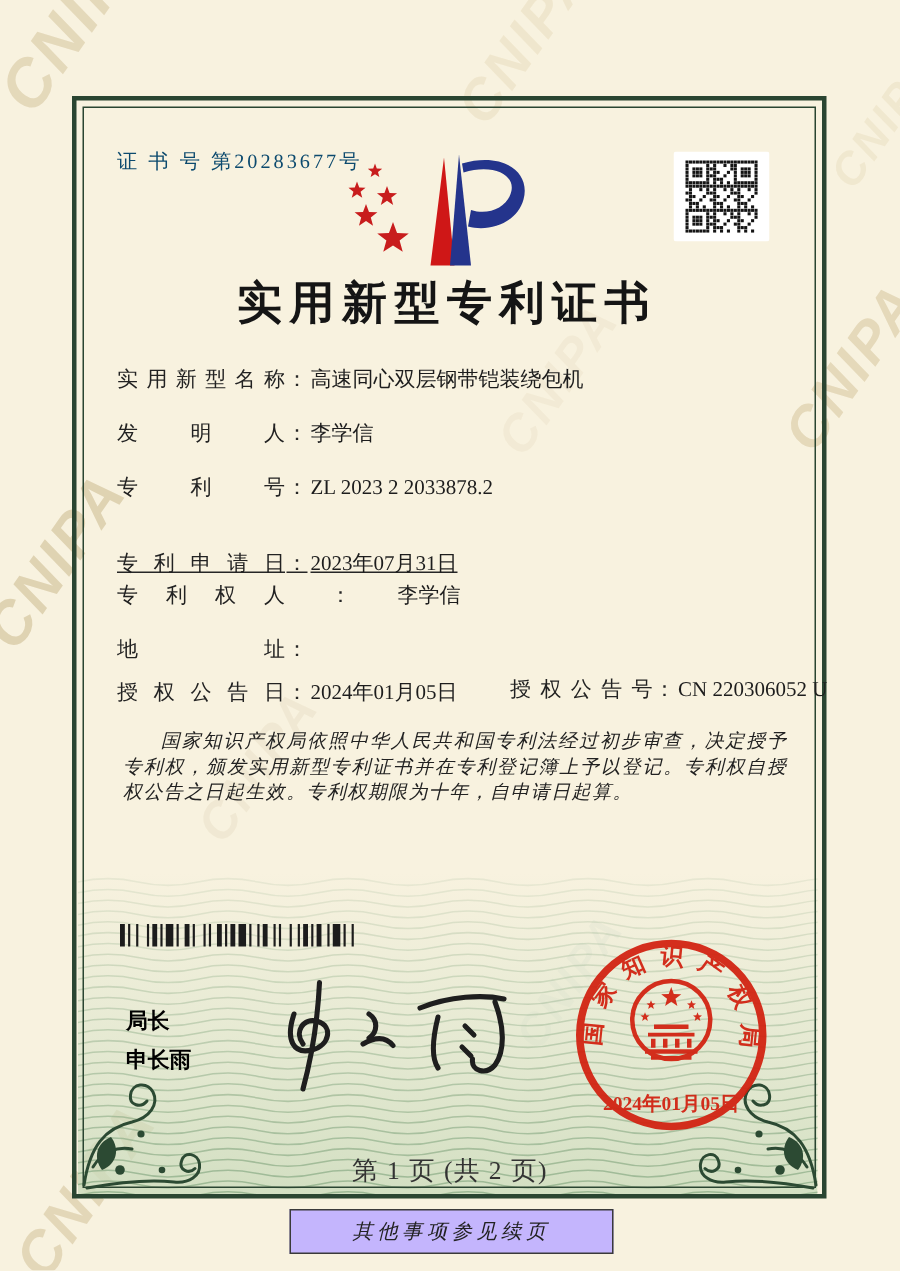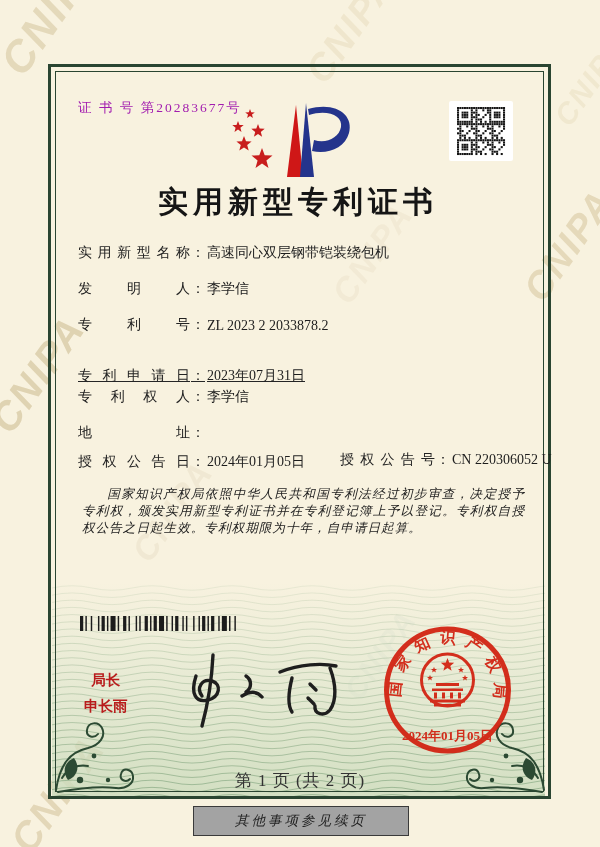--- a/index.html
+++ b/index.html
@@ -8,50 +8,50 @@
   
   .wm{position:absolute;font-family:"Liberation Sans","DejaVu Sans",sans-serif;
       font-weight:700;font-style:italic;transform:rotate(-55deg);white-space:nowrap;
       pointer-events:none;z-index:0;letter-spacing:2px;}
   
   .frame-outer{position:absolute;left:48px;top:64px;width:497px;height:729px;
                border:3.5px solid #2a4531;z-index:3;pointer-events:none;}
   .frame-inner{position:absolute;left:4px;top:4px;right:4px;bottom:4px;border:1.3px solid #2a4531;}
   .waves{position:absolute;left:52px;top:582px;z-index:1;}
   
-  .cert-no{position:absolute;left:78px;top:99px;font-size:13.5px;letter-spacing:2px;z-index:4;color:#a21caf;}
+  .cert-no{position:absolute;left:78px;top:99px;font-size:13.5px;letter-spacing:2px;z-index:4;color:#0c4a6e;}
   .logo{position:absolute;left:230px;top:97px;width:135px;height:85px;z-index:4;}
   .qr{position:absolute;left:449px;top:101px;z-index:4;}
   .title{position:absolute;left:0;top:182px;width:596px;margin:0;text-align:center;
          font-size:30px;font-weight:700;letter-spacing:5px;z-index:4;color:#151515;}
   
   .fields{position:absolute;left:78px;top:242px;width:470px;z-index:4;font-size:14px;}
   .frow{position:absolute;left:0;display:flex;align-items:flex-end;height:20px;width:470px;}
   .lbl{display:inline-block;width:112px;text-align:justify;text-align-last:justify;color:#222;}
   .lbl2{display:inline-block;width:95px;text-align:justify;text-align-last:justify;color:#222;margin-left:40px;}
   .colon{display:inline-block;margin:0 2px 0 1px;}
   .val{font-weight:500;color:#1d1d1d;white-space:nowrap;}
   .pair2{position:absolute;left:222px;top:0;display:flex;align-items:baseline;}
   
   .paras{position:absolute;left:78px;top:486px;width:447px;z-index:4;}
   .paras p{margin:0 0 7px 4px;font-size:12.6px;line-height:16.8px;text-indent:2em;
            text-align:justify;letter-spacing:1px;font-style:italic;color:#222;}
   .barcode{position:absolute;left:80px;top:616px;z-index:4;}
   .signer{position:absolute;left:84px;top:668px;z-index:4;
-          font-family:Liberation Mono, monospace;font-size:14.5px;
-          font-weight:600;line-height:26px;color:#b91c1c;text-align:center;}
+          font-family:Liberation Sans, sans-serif;font-size:14.5px;
+          font-weight:600;line-height:26px;color:#000000;}
   .signature{position:absolute;left:175px;top:640px;z-index:4;}
   .seal{position:absolute;left:377px;top:620px;z-index:5;opacity:.93;}
   .page-note{position:absolute;left:48px;top:769px;width:504px;text-align:center;
              font-size:17px;letter-spacing:1px;z-index:4;color:#333;}
   .corner{position:absolute;top:700px;z-index:4;}
   .corner-left{left:50px;}
   .corner-right{left:455px;transform:scaleX(-1);}
   .slip{position:absolute;left:193px;top:806px;width:214px;height:28px;line-height:28px;
-        text-align:center;background:#a3a3a3;border:1.2px solid #3a3a3a;z-index:4;
+        text-align:center;background:#c4b5fd;border:1.2px solid #3a3a3a;z-index:4;
         font-style:italic;font-size:13.5px;letter-spacing:3px;color:#222;}
 </style>
 </head>
 <body>
 
 <div class="stage">
 
   <div id="wm-layer">
       <span class="wm" style="left: -20px; top: -14px; font-size: 44px; color: rgb(224, 211, 178); opacity: 0.8;">CNIPA</span>
       <span class="wm" style="left: 288px; top: 6px; font-size: 38px; color: rgb(238, 228, 201); opacity: 0.8;">CNIPA</span>
@@ -397,21 +397,21 @@
       <div class="frow" style="top: 72px;">
         <span class="lbl">专利号</span>
         <span class="colon">：</span>
         <span class="val">ZL 2023 2 2033878.2</span>
       </div>
       <div class="frow" style="top: 123px; text-decoration: underline;">
         <span class="lbl">专利申请日</span>
         <span class="colon">：</span>
         <span class="val">2023年07月31日</span>
       </div>
-      <div class="frow" style="top: 144px;">
+      <div class="frow" style="top: 144px; gap: 29px;">
         <span class="lbl">专利权人</span>
         <span class="colon">：</span>
         <span class="val">李学信</span>
       </div>
       <div class="frow" style="top: 180px;">
         <span class="lbl">地址</span>
         <span class="colon">：</span>
       </div>
       <div class="frow" style="top: 209px;">
         <span class="lbl">授权公告日</span>

